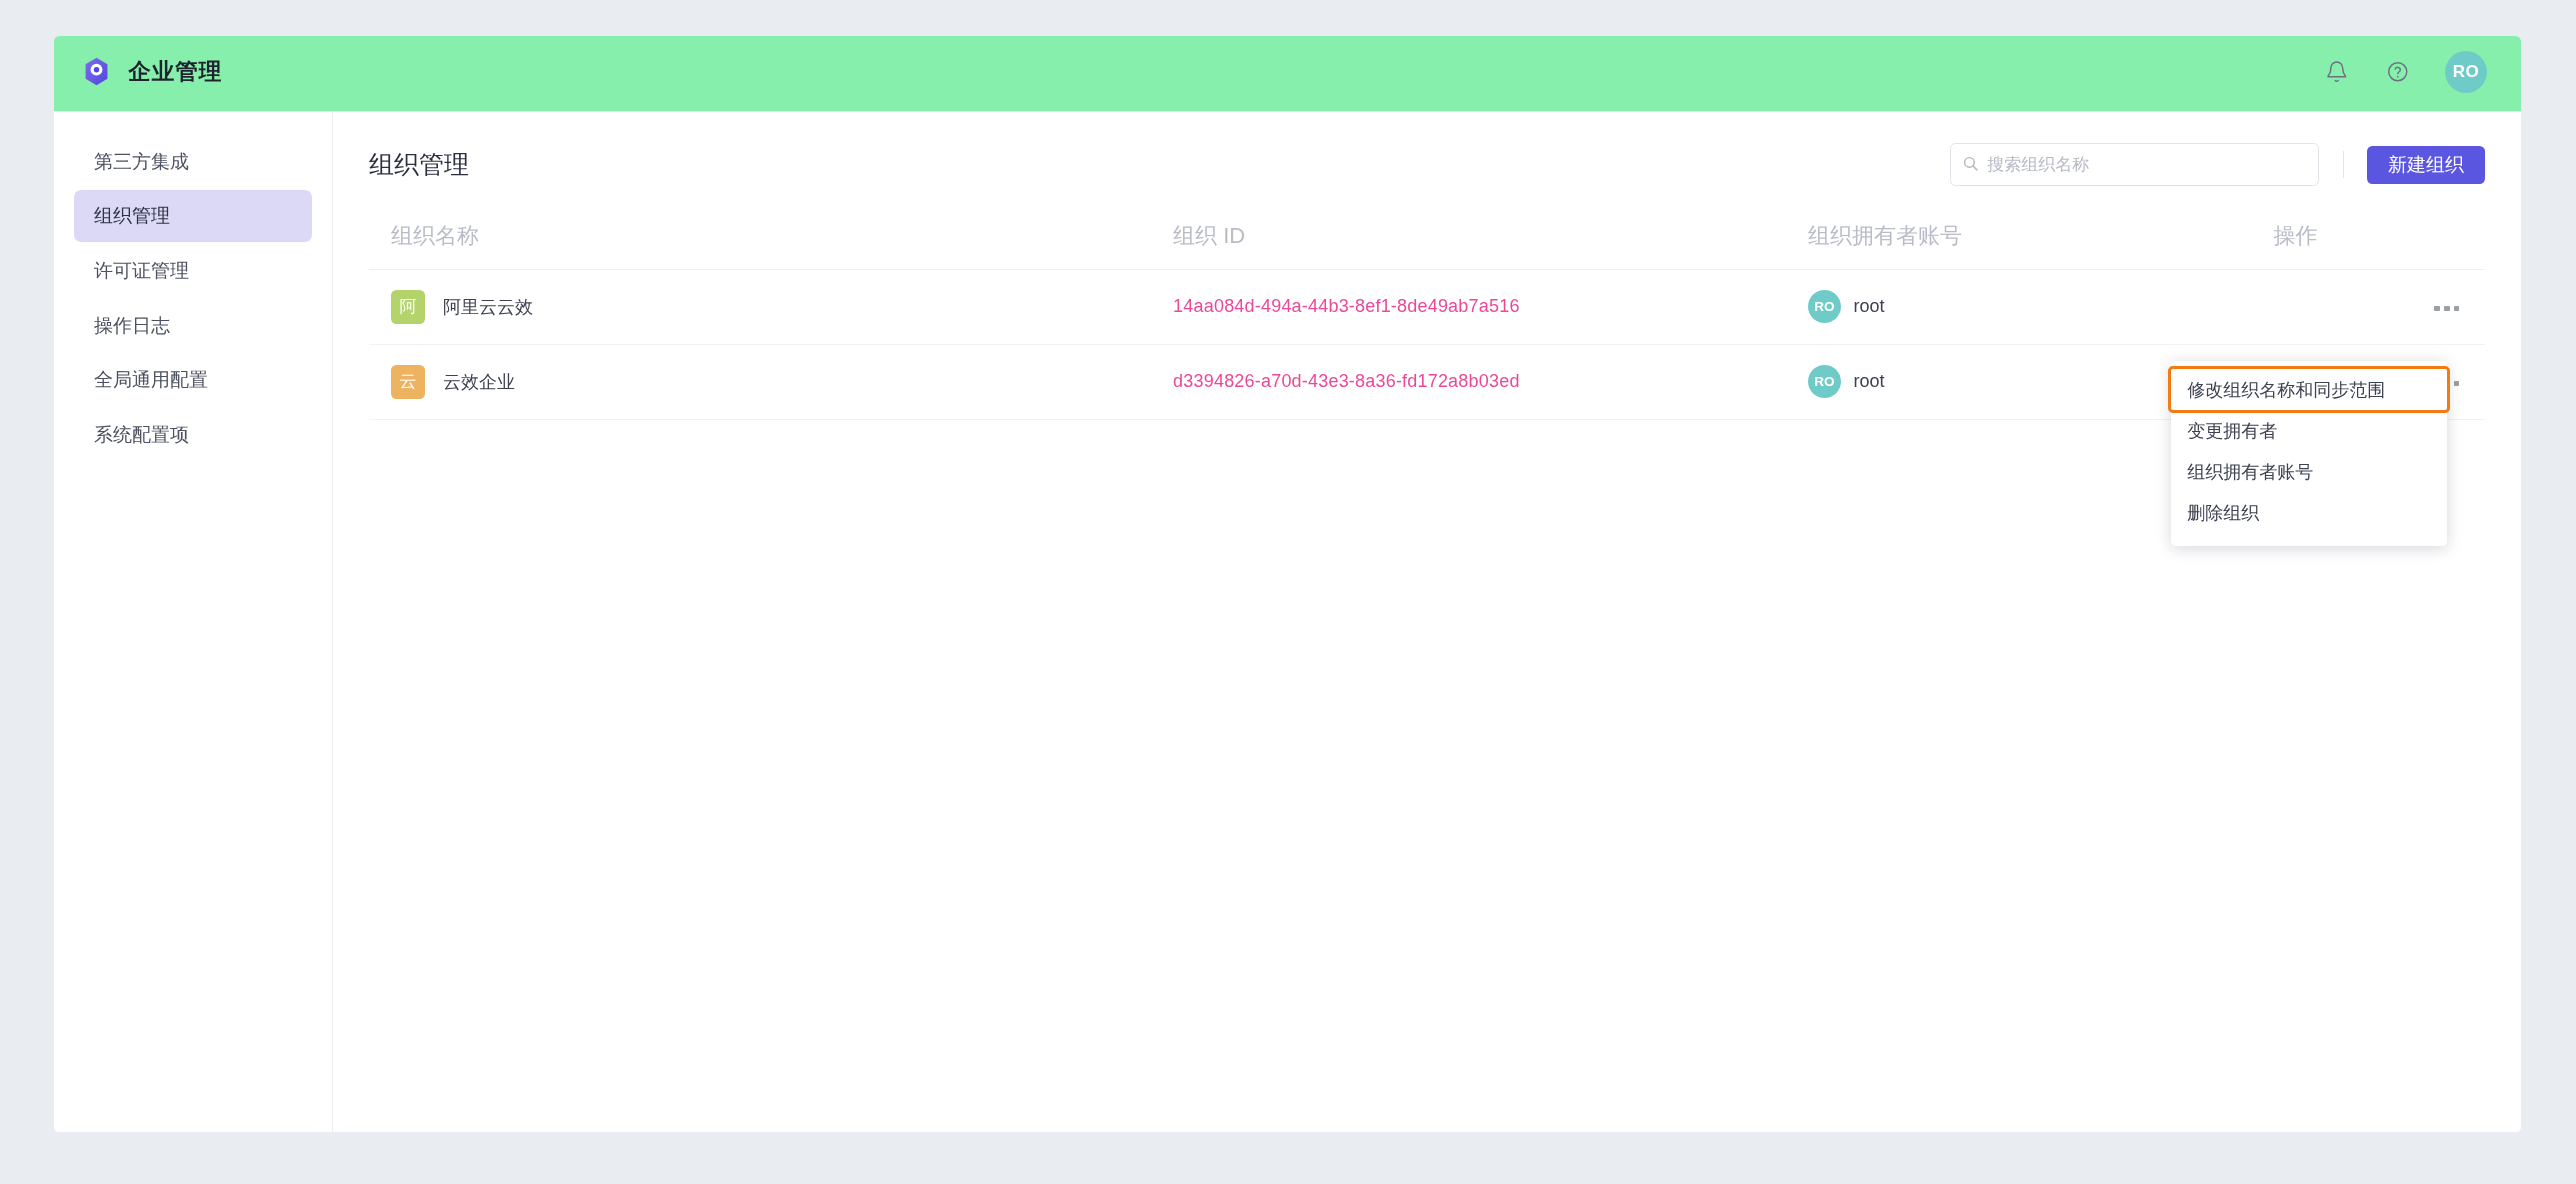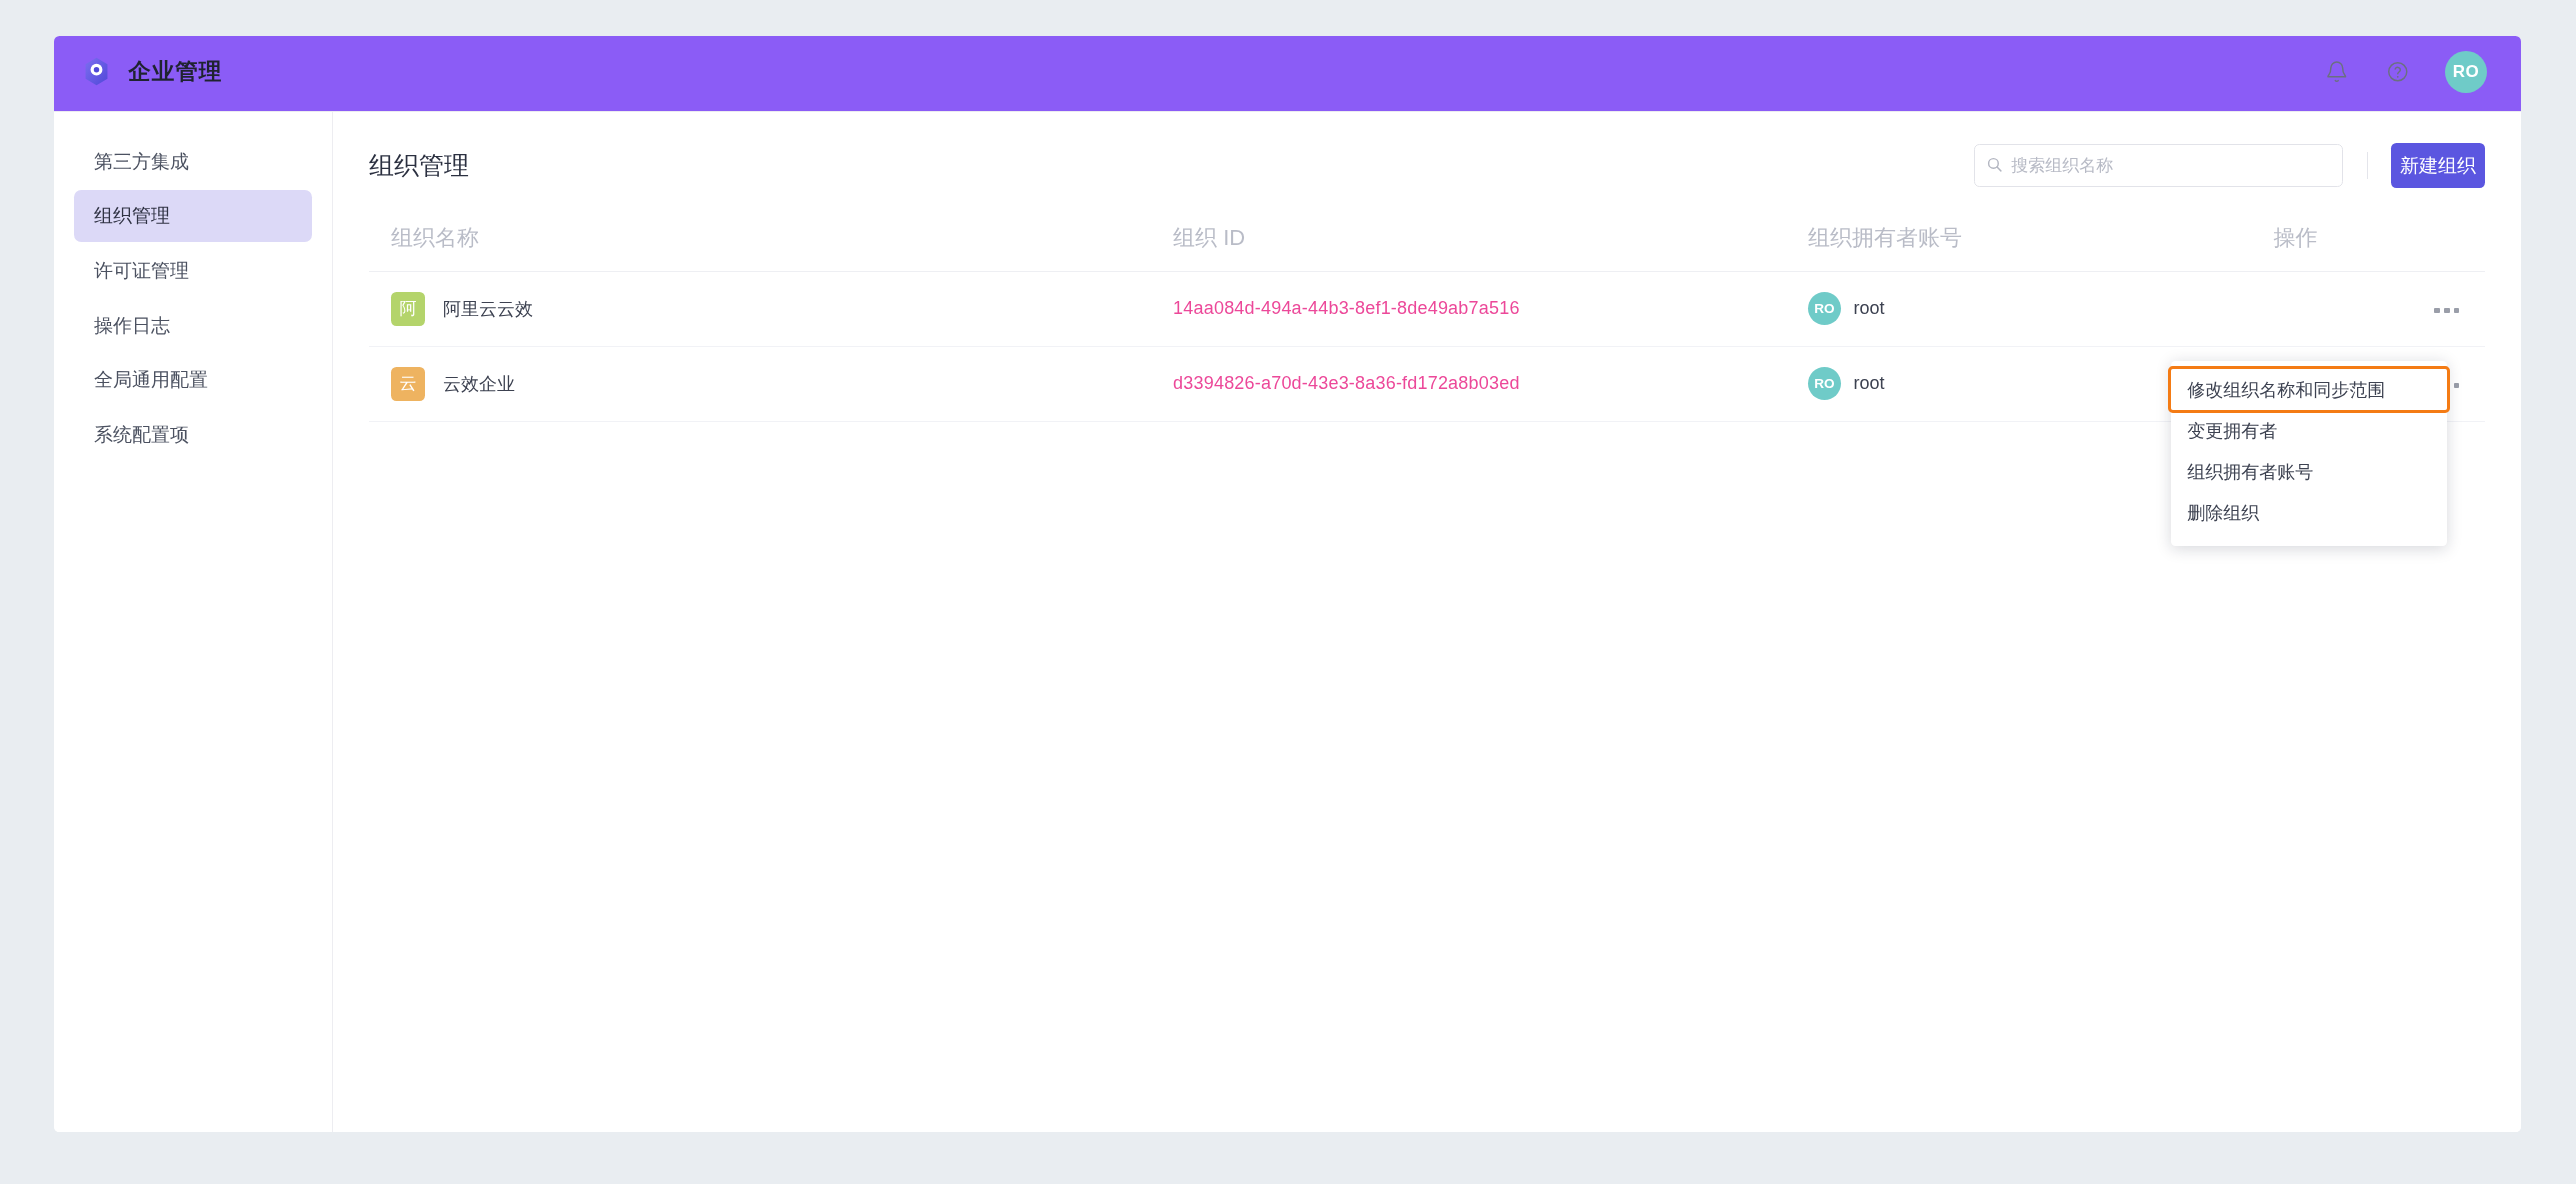--- a/index.html
+++ b/index.html
@@ -22,21 +22,21 @@
   }
 
   
   .topbar {
     height: 76px;
     flex: 0 0 76px;
     border-bottom: 0.9px solid #ececf0;
     display: flex;
     align-items: center;
     padding: 0 34px 4px 27px;
-    background: #8b5cf6;
+    background: #86efac;
   }
   .brand { display: flex; align-items: center; gap: 16.3px; }
   .logo-hex { width: 31px; height: 31px; position: relative; display:block; }
   .brand-title {
     font-size: 22.6px; font-weight: bold; color: #1f2330; letter-spacing: 0.9px;
   }
   .topbar-spacer { flex: 1 1 auto; }
   .topbar-actions { display: flex; align-items: center; gap: 34px; }
   .icon-btn { width: 27px; height: 27px; display: flex; align-items: center; justify-content: center; }
   .avatar-circle {
@@ -92,21 +92,21 @@
     margin-left: 16px;
   }
   .search-box input {
     border: 0; outline: none; flex: 1 1 auto;
     font-size: 17px; color: #3b3f4d;
     font-family: inherit; background: transparent;
   }
   .search-box input::placeholder { color: #b7bac5; }
   .tool-divider { width: 0.9px; height: 27px; background: #e4e5eb; margin: 0 23.5px; }
   .primary-btn {
-    height: 45px; padding: 0 9px;
+    height: 38px; padding: 0 21px;
     background: #5b56e0; color: #fff;
     border: 0; border-radius: 5.4px;
     font-size: 19px; font-family: inherit;
     cursor: pointer;
   }
 
   
   table.org-table { width: 100%; border-collapse: collapse; table-layout: fixed; }
   table.org-table th {
     text-align: left;

